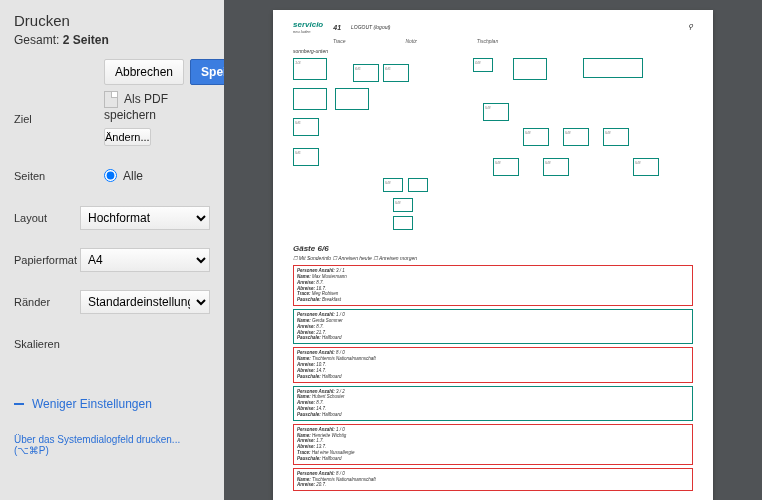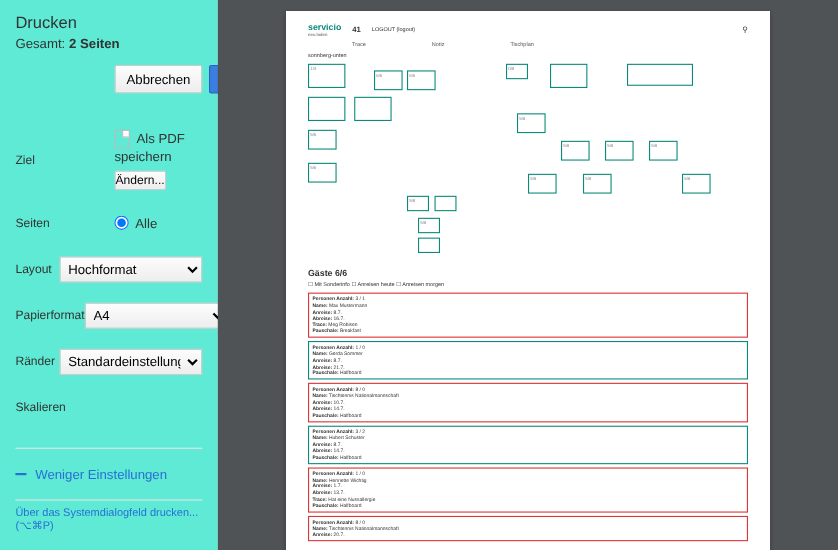--- a/index.html
+++ b/index.html
@@ -1,43 +1,43 @@
 <!DOCTYPE html>
 <html><head>
 <meta charset="utf-8">
 <style>
 * { box-sizing: border-box; margin: 0; padding: 0; font-family: Arial, Helvetica, sans-serif; }
 body { display: flex; width: 762px; height: 500px; overflow: hidden; background: #fff; }
 
-.sidebar { width: 198px; background: #5eead4; padding: 12px 14px; font-size: 12px; color: #333; display: flex; flex-direction: column; }
+.sidebar { width: 224px; background: #e5e5e5; padding: 12px 14px; font-size: 12px; color: #333; display: flex; flex-direction: column; }
 .sidebar h1 { font-size: 15px; font-weight: normal; margin-bottom: 4px; }
 .sidebar .total { font-size: 12px; margin-bottom: 12px; }
 .sidebar .total strong { font-weight: bold; }
-.action-row { display: flex; gap: 6px; margin-bottom: 33px; margin-left: 90px; }
+.action-row { display: flex; gap: 6px; margin-bottom: 6px; margin-left: 90px; }
 .btn { font-size: 12px; padding: 5px 10px; border: 1px solid #ccc; background: linear-gradient(#fdfdfd,#ededed); border-radius: 2px; cursor: pointer; }
 .btn-primary { background: #3b7de0; color: #fff; border-color: #2c62b8; font-weight: bold; }
 
 .form-row { display: flex; align-items: center; margin-bottom: 18px; min-height: 24px; }
 .form-row .label { width: 90px; font-size: 11px; color: #333; }
 .form-row .control { flex: 1; display: flex; flex-direction: column; gap: 6px; }
 .pdf-icon { width: 14px; height: 17px; border: 1px solid #bbb; display: inline-block; vertical-align: middle; margin-right: 6px; position: relative; }
 .pdf-icon:after { content:''; position:absolute; top:0; right:0; width:5px; height:5px; background:#fff; border-left:1px solid #bbb; border-bottom:1px solid #bbb; }
 .small-btn { font-size: 11px; padding: 2px 0; border: 1px solid #ccc; background: linear-gradient(#fdfdfd,#ededed); border-radius: 2px; cursor: pointer; width: fit-content; }
 .radio-row { display: flex; align-items: flex-start; gap: 6px; font-size: 12px; }
 input[type=text].range { width: 120px; font-size: 11px; padding: 3px 5px; border: 1px solid #ccc; }
 select.full { width: 130px; font-size: 12px; padding: 3px; border: 1px solid #ccc; background: linear-gradient(#fdfdfd,#ededed); }
 input.scale { width: 50px; font-size: 12px; padding: 3px; border: 1px solid #ccc; }
 .check-row { display: flex; align-items: center; gap: 6px; font-size: 12px; }
 
 .divider { border-top: 1px solid #e5e5e5; margin: 6px 0; }
 .less { color: #2a6fd6; font-size: 12px; cursor: pointer; display: flex; align-items: center; gap: 8px; margin: 10px 0; }
 .less .dash { width: 10px; height: 2px; background: #2a6fd6; }
 .syslink { color: #2a6fd6; font-size: 10px; cursor: pointer; }
 
-.preview-area { flex: 1; background: #505356; display: flex; justify-content: center; padding: 10px 0; overflow: hidden; }
+.preview-area { flex: 1; background: #505356; display: flex; justify-content: center; padding: 10px 0; overflow: hidden; font-style: italic; }
 .page { background: #fff; width: 440px; height: 600px; padding: 10px 20px; font-size: 5px; color: #333; box-shadow: 0 2px 4px rgba(0,0,0,.3); }
 
 .pv-header { display: flex; align-items: center; gap: 10px; margin-bottom: 4px; }
 .pv-logo { color: #0a8a7a; font-weight: bold; font-size: 8px; }
 .pv-logo-sub { font-size: 4px; color: #555; }
 .pv-hdr-txt { font-size: 5px; }
 .pv-search { margin-left: auto; font-size: 7px; }
 .pv-nav { display: flex; gap: 60px; font-size: 5px; color: #555; margin: 2px 0 4px 40px; }
 .pv-sub { font-size: 5px; margin-bottom: 4px; }
 

